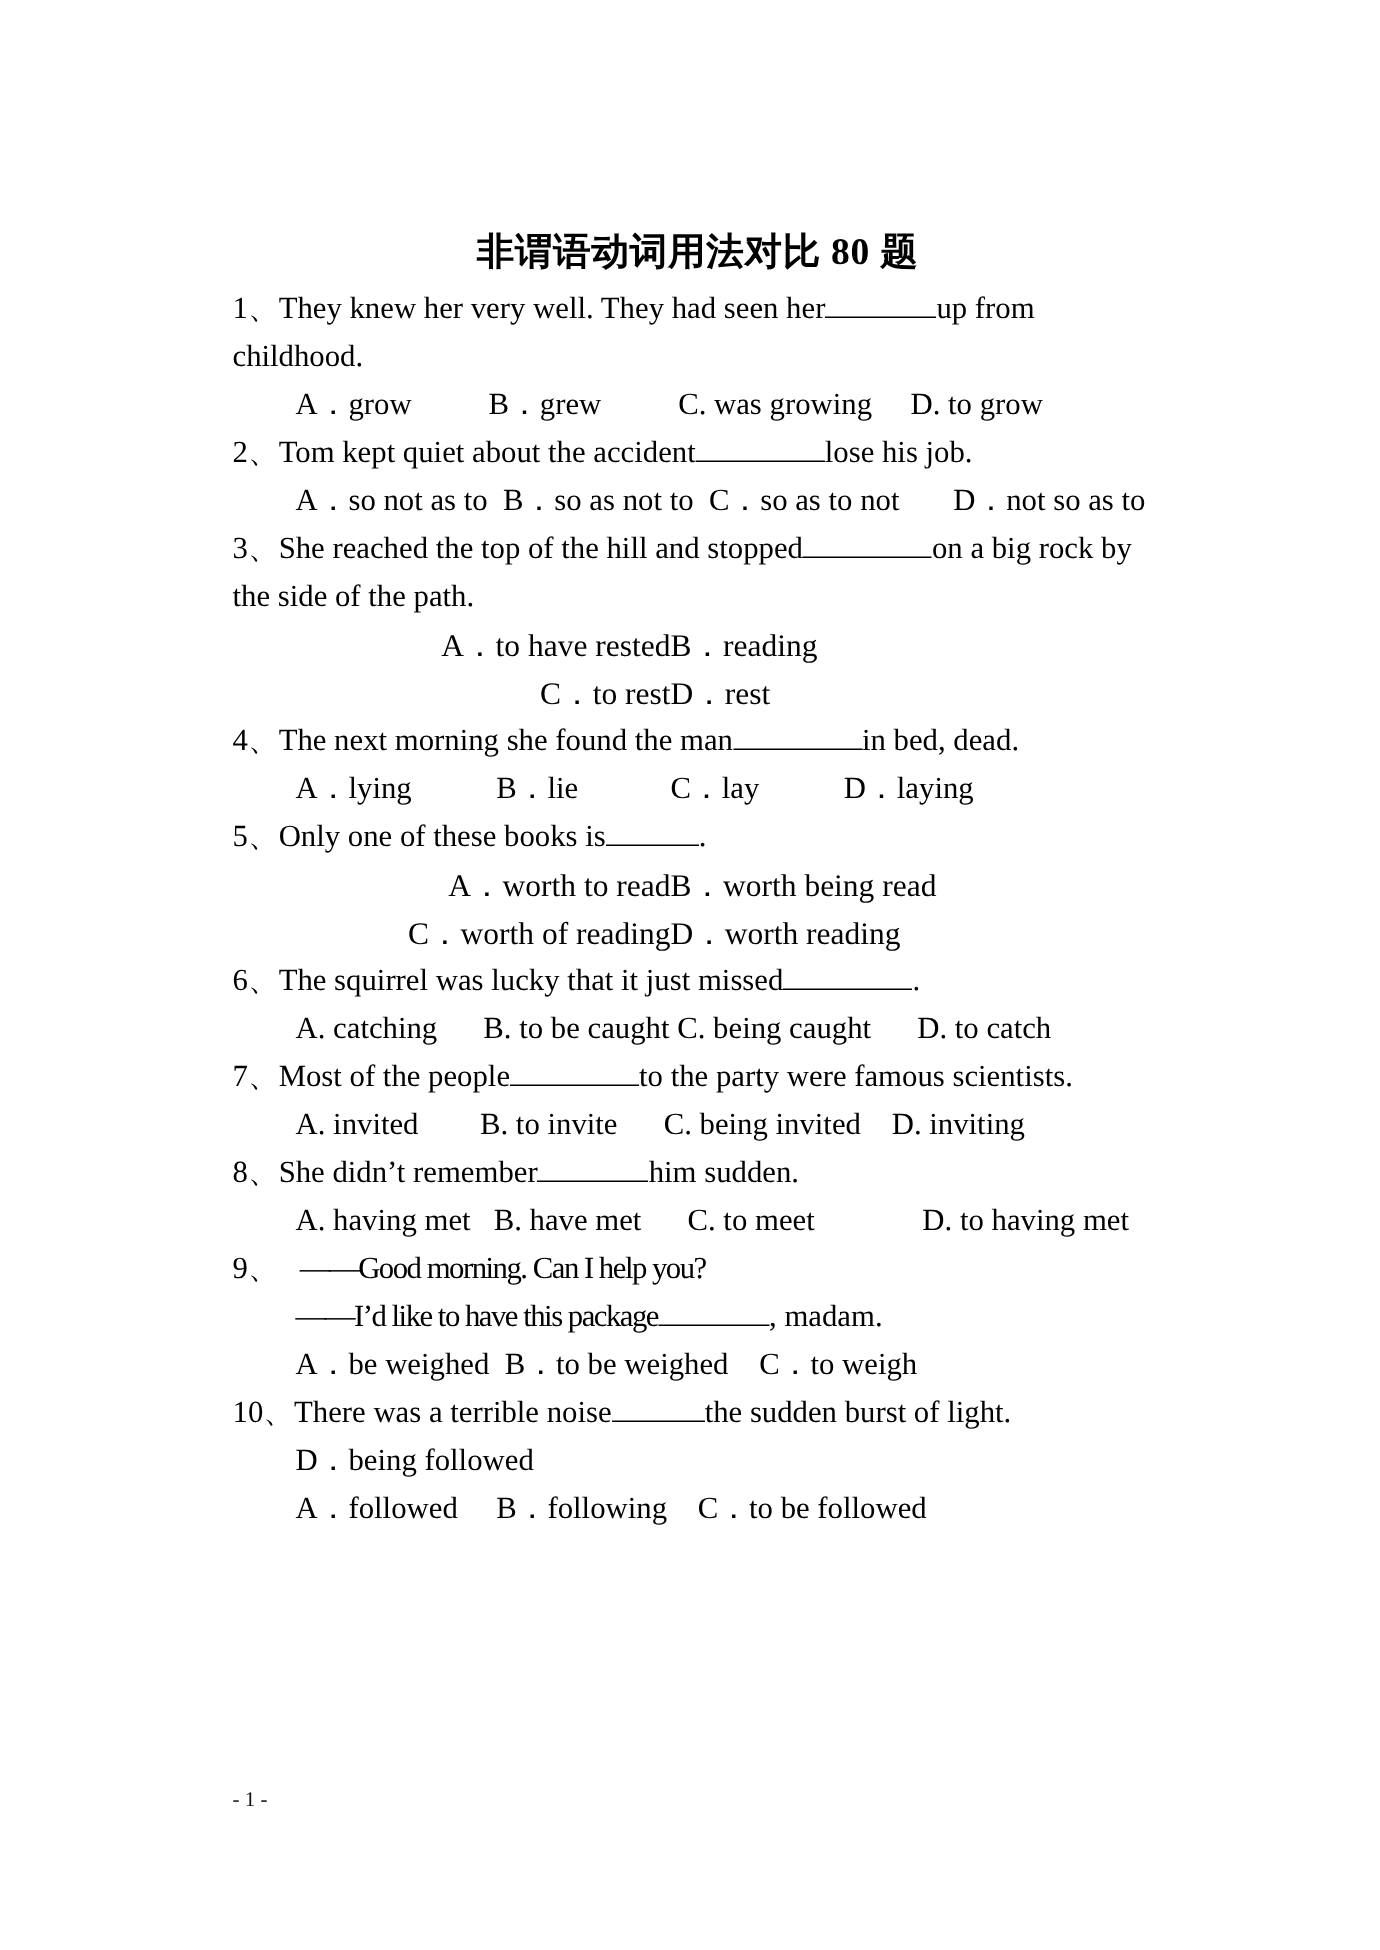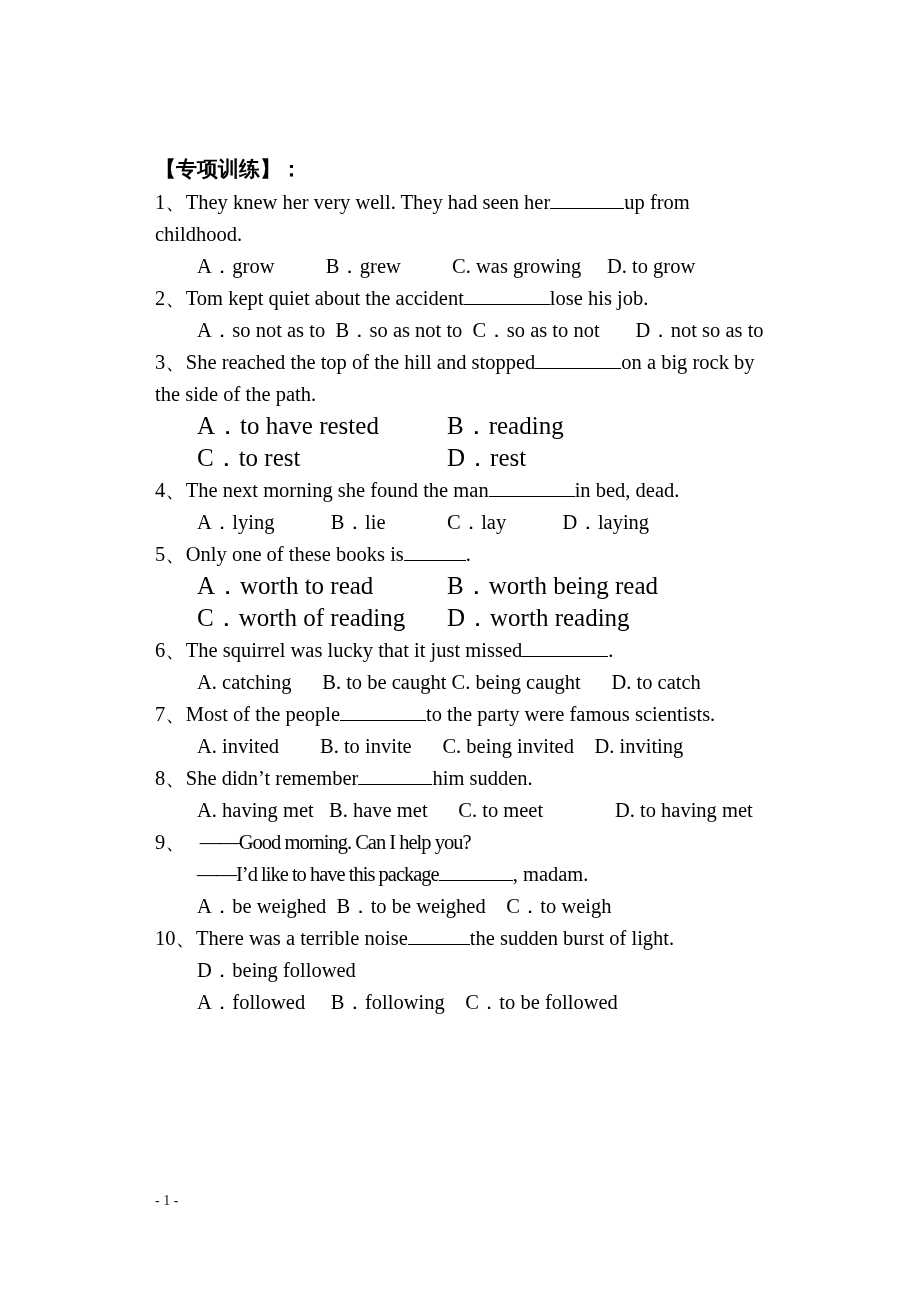--- a/index.html
+++ b/index.html
@@ -75,25 +75,26 @@
     white-space: pre;
   }
   .opts-wrap {
     font-size: 20.5px;
     line-height: 32px;
     margin: 0;
     white-space: pre-wrap;
     padding-left: 0;
   }
   .opts-row {
-    font-size: 25px;
+    font-size: 21px;
     line-height: 32px;
     margin: 0;
     padding-left: 42px;
     display: flex;
+    text-align: right;
   }
   .opt-col-a { width: 250px; flex: 0 0 250px; }
   .opt-col-b { flex: 0 0 auto; }
   .indent-hang {
     font-size: 20.5px;
     line-height: 32px;
     margin: 0;
     padding-left: 42px;
   }
   .pagenum {
@@ -105,22 +106,22 @@
     color: #111;
   }
 </style>
 </head>
 <body>
 
 <div class="page">
 
   <div class="content">
 
+    <div class="doc-title">非谓语动词用法对比 80 题</div>
 
-    <div class="section-head">【专项训练】：</div>
 
     <div class="qline"><span class="qnum">1、</span><span>They knew her very well. They had seen her</span><span class="blank b-md"></span><span>up from childhood.</span></div>
     <div class="opts">A．grow          B．grew          C. was growing     D. to grow</div>
 
     <div class="qline"><span class="qnum">2、</span><span>Tom kept quiet about the accident</span><span class="blank b-lg"></span><span>lose his job.</span></div>
     <div class="opts-wrap" style="padding-left:42px;text-indent:0;"><span style="display:block;margin-left:-42px;padding-left:42px;"><span style="white-space:pre-wrap;">A．so not as to  B．so as not to  C．so as to not       D．not so as to</span></span></div>
 
     <div class="qline"><span class="qnum">3、</span><span>She reached the top of the hill and stopped</span><span class="blank b-lg"></span><span>on a big rock by the side of the path.</span></div>
     <div class="opts-row">
         <span class="opt-col-a">A．to have rested</span>

